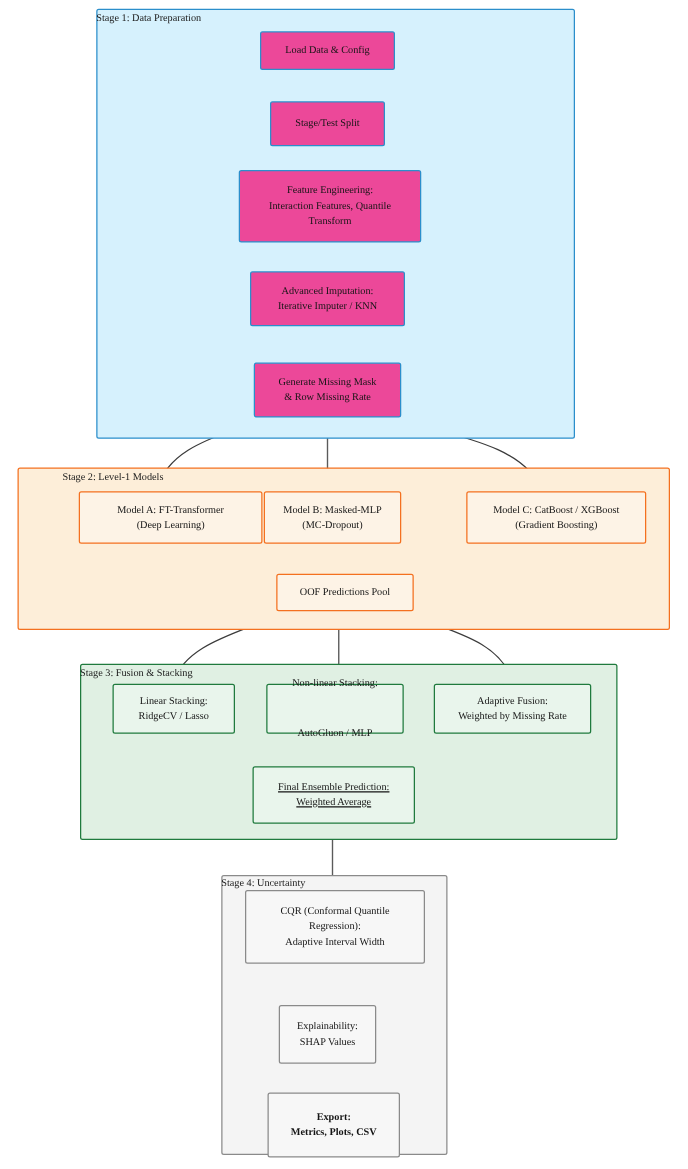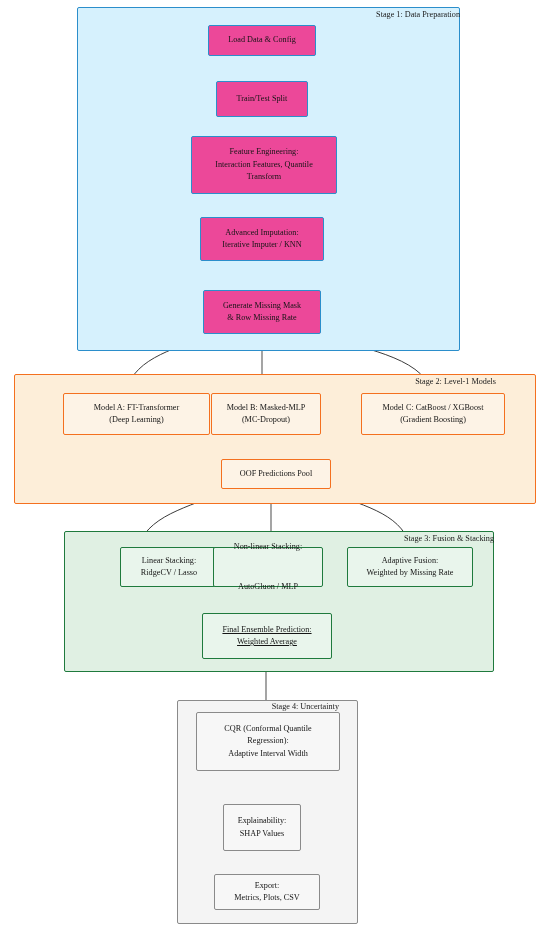--- a/index.html
+++ b/index.html
@@ -27,21 +27,21 @@
   }
   .cluster {
     position: absolute;
     box-sizing: border-box;
     border-style: solid;
     border-width: 1.6px;
     border-radius: 2px;
   }
   .cluster-label {
     position: absolute;
-    text-align: right;
+    text-align: left;
     font-size: 8.2px;
     color: #1a1a1a;
     white-space: nowrap;
     line-height: 1;
   }
   .node {
     position: absolute;
     box-sizing: border-box;
     border-style: solid;
     border-width: 1.6px;
@@ -126,65 +126,65 @@
   </svg>
 
   <div class="cluster c1" style="left:77px; top:7px; width:383px; height:344px;"></div>
   <div class="cluster-label" style="left:77px; top:11px; width:383px;">Stage 1: Data Preparation</div>
 
   <div class="node n1" style="left:208px; top:25px; width:108px; height:31px;">
     <span class="ln">Load Data &amp; Config</span>
   </div>
 
   <div class="node n1" style="left:216px; top:81px; width:92px; height:36px;">
-    <span class="ln">Train/Test Split</span>
+    <span class="ln">Stage/Test Split</span>
   </div>
 
   <div class="node n1" style="left:191px; top:136px; width:146px; height:58px;">
     <span class="ln">Feature Engineering:</span>
     <span class="ln">Interaction Features, Quantile</span>
     <span class="ln">Transform</span>
   </div>
 
   <div class="node n1" style="left:200px; top:217px; width:124px; height:44px;">
     <span class="ln">Advanced Imputation:</span>
     <span class="ln">Iterative Imputer / KNN</span>
   </div>
 
   <div class="node n1" style="left:203px; top:290px; width:118px; height:44px;">
     <span class="ln">Generate Missing Mask</span>
     <span class="ln">&amp; Row Missing Rate</span>
   </div>
 
   <div class="cluster c2" style="left:14px; top:374px; width:522px; height:130px;"></div>
-  <div class="cluster-label" style="left:14px; top:378px; width:482px;">Stage 2: Level-1 Models</div>
+  <div class="cluster-label" style="left:14px; top:378px; width:482px;padding-left:36px;">Stage 2: Level-1 Models</div>
 
   <div class="node n2" style="left:63px; top:393px; width:147px; height:42px;">
     <span class="ln">Model A: FT-Transformer</span>
     <span class="ln">(Deep Learning)</span>
   </div>
 
   <div class="node n2" style="left:211px; top:393px; width:110px; height:42px;">
     <span class="ln">Model B: Masked-MLP</span>
     <span class="ln">(MC-Dropout)</span>
   </div>
 
-  <div class="node n2" style="left:361px; top:393px; width:144px; height:42px;">
+  <div class="node n2" style="left:373px; top:393px; width:144px; height:42px;">
     <span class="ln">Model C: CatBoost / XGBoost</span>
     <span class="ln">(Gradient Boosting)</span>
   </div>
 
   <div class="node n2" style="left:221px; top:459px; width:110px; height:30px;">
     <span class="ln">OOF Predictions Pool</span>
   </div>
 
   <div class="cluster c3" style="left:64px; top:531px; width:430px; height:141px;"></div>
   <div class="cluster-label" style="left:64px; top:535px; width:430px;">Stage 3: Fusion &amp; Stacking</div>
 
-  <div class="node n3" style="left:90px; top:547px; width:98px; height:40px;margin-left:30px;">
+  <div class="node n3" style="left:90px; top:547px; width:98px; height:40px;">
     <span class="ln">Linear Stacking:</span>
     <span class="ln">RidgeCV / Lasso</span>
   </div>
 
   <div class="node n3" style="left:213px; top:547px; width:110px; height:40px;gap:27px;">
     <span class="ln">Non-linear Stacking:</span>
     <span class="ln">AutoGluon / MLP</span>
   </div>
 
   <div class="node n3" style="left:347px; top:547px; width:126px; height:40px;">
@@ -204,18 +204,18 @@
     <span class="ln">CQR (Conformal Quantile</span>
     <span class="ln">Regression):</span>
     <span class="ln">Adaptive Interval Width</span>
   </div>
 
   <div class="node n4" style="left:223px; top:804px; width:78px; height:47px;">
     <span class="ln">Explainability:</span>
     <span class="ln">SHAP Values</span>
   </div>
 
-  <div class="node n4" style="left:214px; top:874px; width:106px; height:36px;">
+  <div class="node n4" style="left:214px; top:874px; width:106px; height:52px;font-weight:bold;">
     <span class="ln">Export:</span>
     <span class="ln">Metrics, Plots, CSV</span>
   </div>
 
 </div>
 
 </body></html>

